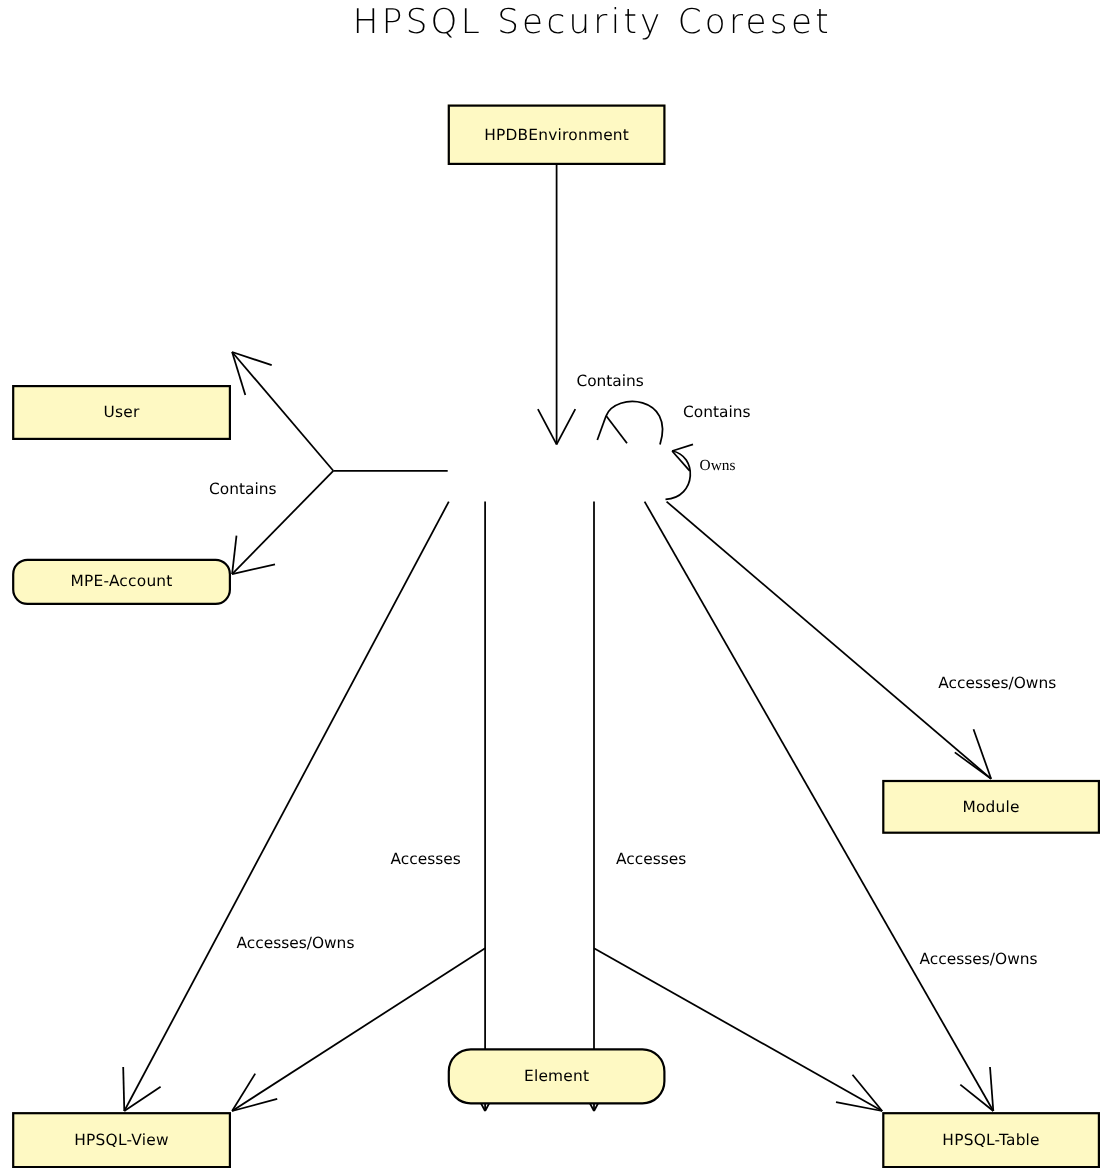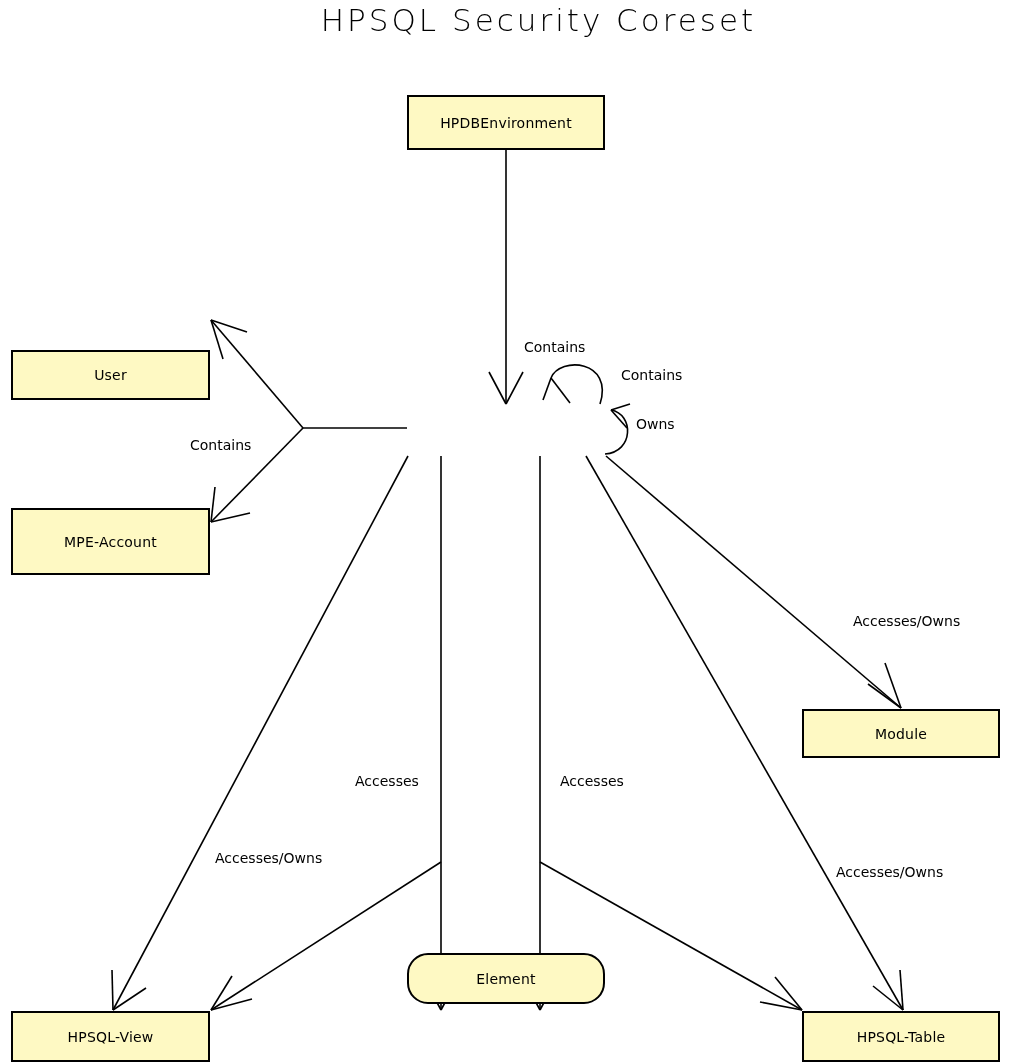--- a/index.html
+++ b/index.html
@@ -143,21 +143,21 @@
   </svg>
 
   <div class="node" style="left:407px; top:95px; width:198px; height:55px;">
     <span>HPDBEnvironment</span>
   </div>
 
   <div class="node" style="left:11px; top:305px; width:199px; height:50px;margin-top:45px;">
     <span>User</span>
   </div>
 
-  <div class="node" style="left:11px; top:508px; width:199px; height:67px;">
+  <div class="node" style="left:11px; top:508px; width:199px; height:42px;border-radius:14px;">
     <span>MPE-Account</span>
   </div>
 
 
   <div class="node" style="left:802px; top:709px; width:198px; height:49px;align-items:center;">
     <span>Module</span>
   </div>
 
   <div class="node" style="left:11px; top:1011px; width:199px; height:51px;text-align:right;">
     <span>HPSQL-View</span>
@@ -168,21 +168,21 @@
   </div>
 
   <div class="node" style="left:802px; top:1011px; width:198px; height:51px;">
     <span>HPSQL-Table</span>
   </div>
 
   <div class="edge-label" style="left:524px; top:339px;">Contains</div>
 
   <div class="edge-label" style="left:621px; top:367px;">Contains</div>
 
-  <div class="edge-label" style="left:636px; top:416px;">Owns</div>
+  <div class="edge-label" style="left:636px; top:416px;font-family:Liberation Serif, serif;">Owns</div>
 
   <div class="edge-label" style="left:190px; top:437px;">Contains</div>
 
   <div class="edge-label" style="left:853px; top:613px;">Accesses/Owns</div>
 
   <div class="edge-label" style="left:355px; top:773px;">Accesses</div>
 
   <div class="edge-label" style="left:560px; top:773px;">Accesses</div>
 
   <div class="edge-label" style="left:215px; top:850px;">Accesses/Owns</div>

